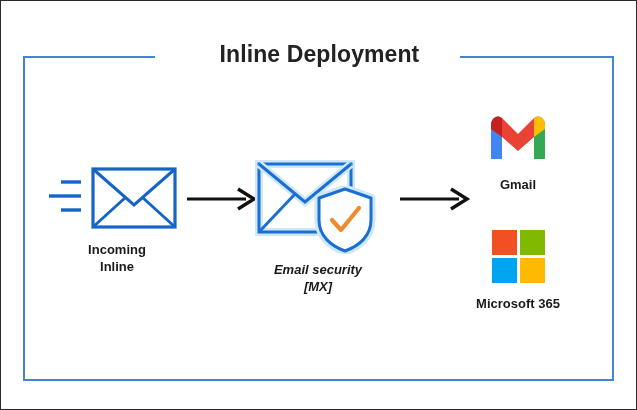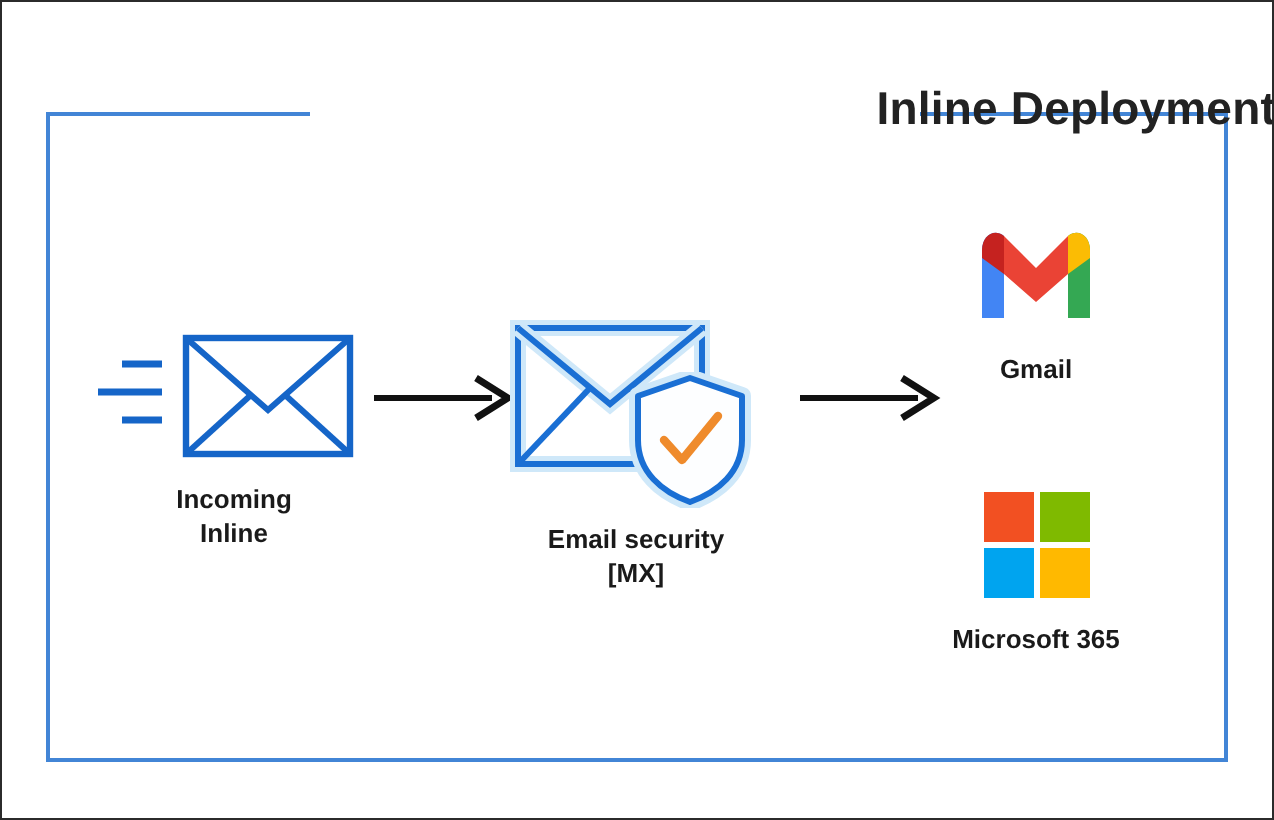--- a/index.html
+++ b/index.html
@@ -31,21 +31,21 @@
   .frame-bottom { left: 22px;  top: 378px; width: 591px; height: 2px; }
   .frame-top-left  { left: 22px;  top: 55px; width: 132px; height: 2px; }
   .frame-top-right { left: 459px; top: 55px; width: 154px; height: 2px; }
 
   
   .title {
     position: absolute;
     left: 0;
     top: 40px;
     width: 637px;
-    text-align: right;
+    text-align: center;
     font-size: 23px;
     font-weight: bold;
     color: #222222;
     letter-spacing: 0.1px;
   }
 
   
   .node {
     position: absolute;
     text-align: center;
@@ -78,32 +78,32 @@
     left: 50px;
     top: 4px;
   }
 
   
   .arrow { position: absolute; }
   #arrow-1 { left: 185px; top: 186px; }
   #arrow-2 { left: 398px; top: 186px; }
 
   
-  #node-security { left: 246px; top: 157px; width: 142px; }
+  #node-security { left: 246px; top: 157px; width: 142px; font-style: italic; }
   .sec-wrap {
     position: relative;
     width: 142px;
     height: 95px;
   }
   .sec-envelope { position: absolute; left: 8px; top: 2px; }
   .sec-shield   { position: absolute; left: 66px; top: 28px; }
 
   
   #node-gmail { left: 452px; top: 105px; width: 130px; }
-  #node-ms365 { left: 436px; top: 240px; width: 162px; }
+  #node-ms365 { left: 436px; top: 224px; width: 162px; }
   .logo-wrap {
     width: 100%;
     height: 62px;
     display: flex;
     align-items: center;
     justify-content: center;
   }
   .ms-grid {
     display: grid;
     grid-template-columns: 25px 25px;

